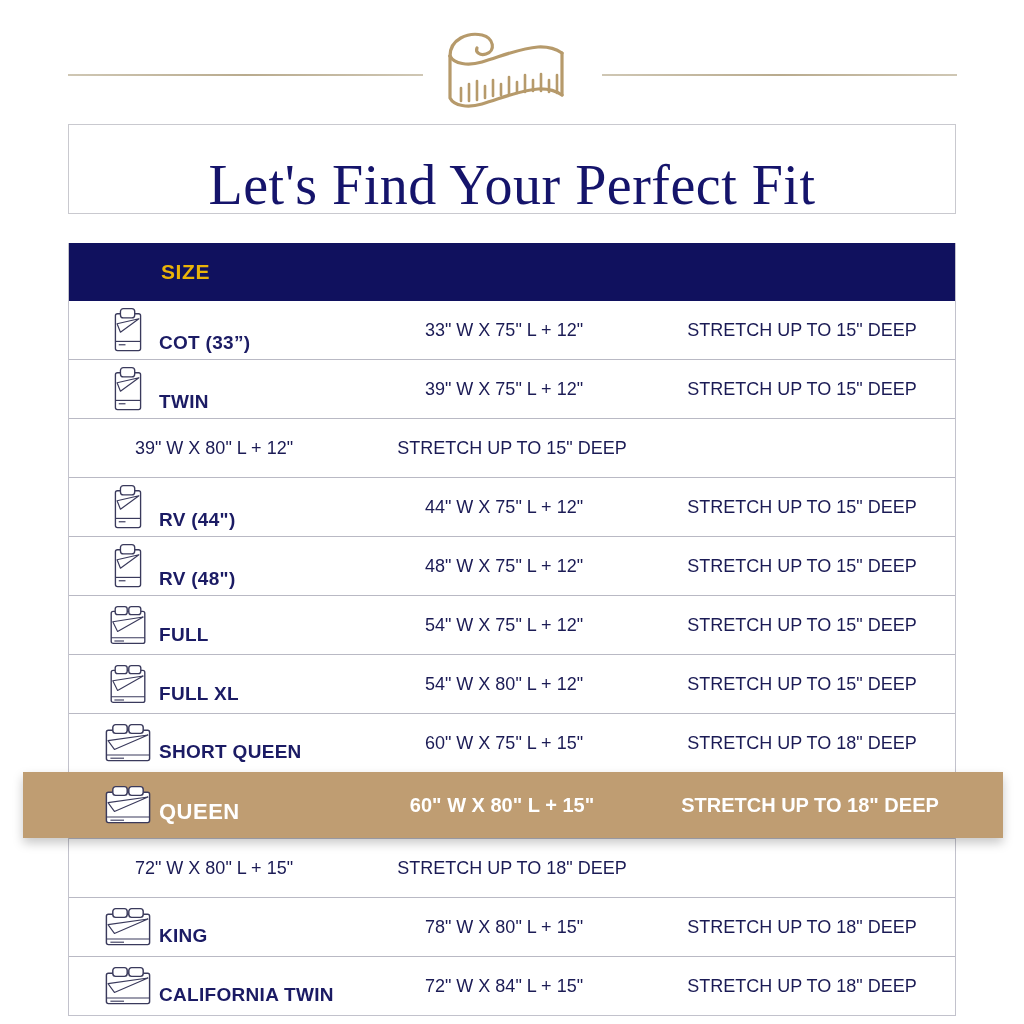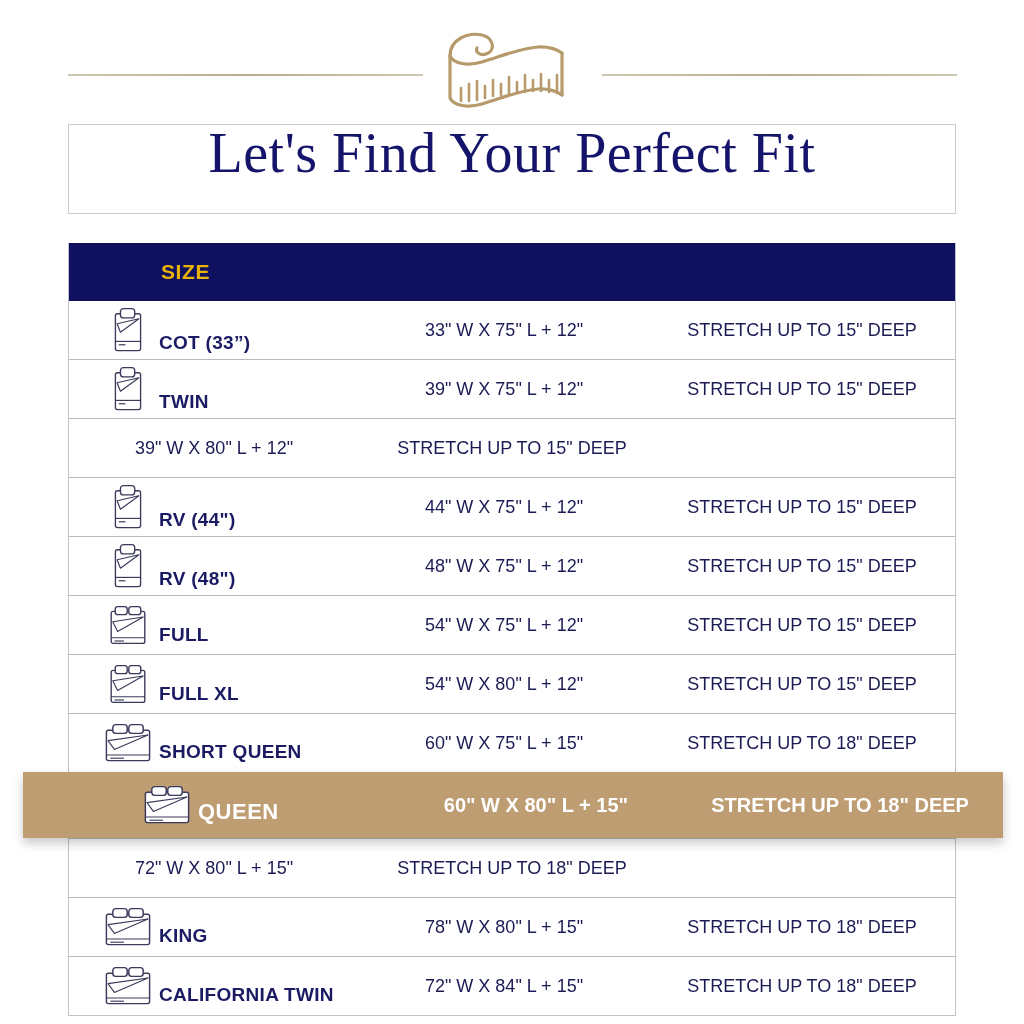--- a/index.html
+++ b/index.html
@@ -43,21 +43,21 @@
   .title-box {
     position: absolute;
     left: 68px;
     top: 124px;
     width: 888px;
     height: 90px;
     border: 1px solid #c9c9cf;
     background: #ffffff;
     box-sizing: border-box;
     display: flex;
-    align-items: flex-start;
+    align-items: flex-end;
     justify-content: center;
   }
   .title-text {
     font-family: "Liberation Serif", "DejaVu Serif", serif;
     font-size: 56px;
     line-height: 1;
     color: #15146b;
     letter-spacing: 0.5px;
     white-space: nowrap;
   }
@@ -142,21 +142,20 @@
     position: absolute;
     left: -46px;
     width: 980px;
     height: 66px;
     background: #bf9d72;
     box-shadow: 0 5px 10px rgba(0,0,0,0.22);
     display: flex;
     align-items: center;
     z-index: 5;
     box-sizing: border-box;
-    padding-left: 39px;
   }
   .highlight-band .cell-size { padding-left: 74px; width: 336px; }
   .highlight-band .size-label {
     color: #ffffff;
     font-size: 22px;
     letter-spacing: 0.5px;
   }
   .highlight-band .cell-meas,
   .highlight-band .cell-skirt {
     color: #ffffff;

